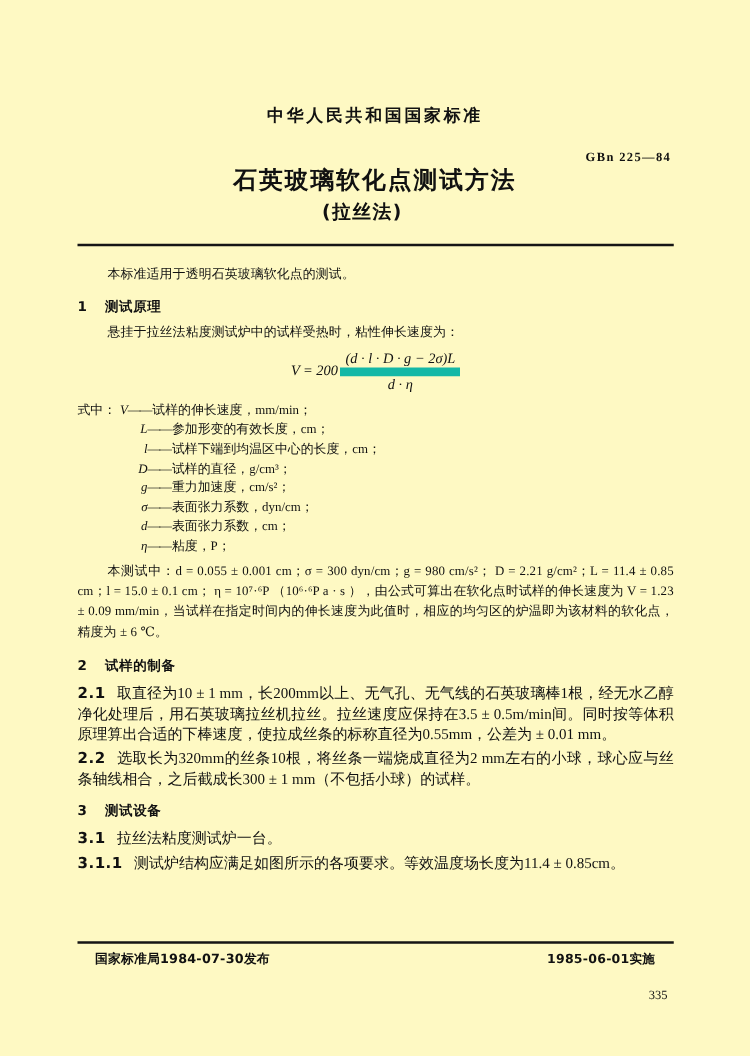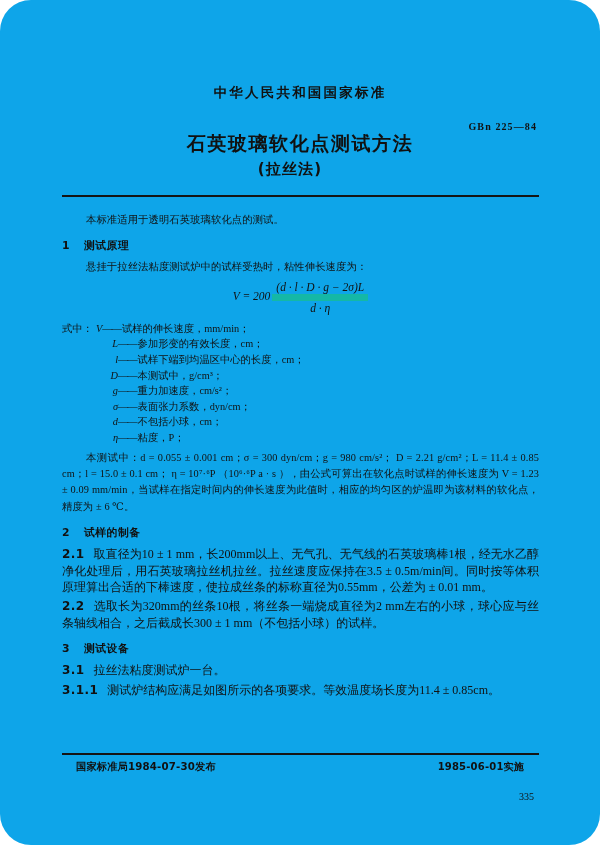--- a/index.html
+++ b/index.html
@@ -11,22 +11,21 @@
     width: 600px;
     height: 845px;
     position: relative;
     font-family: "Liberation Serif", "DejaVu Serif", serif;
     color: #111111;
     overflow: hidden;
   }
   .page {
     position: absolute;
     inset: 0;
-    background: #0ea5e9;
-    border-radius: 31px;
+    background: #fef9c3;
   }
 
   
   .nat-std {
     position: absolute;
     top: 84px;
     left: 0;
     width: 600px;
     text-align: center;
     font-size: 13.5px;
@@ -224,30 +223,30 @@
       <div class="defrow">
         <span class="sym" style="width:34px;text-align:left;font-style:normal;">式中：</span><span class="it">V</span><span class="dash">——</span><span class="txt">试样的伸长速度，mm/min；</span>
       </div>
       <div class="defrow">
         <span class="sym">L</span><span class="dash">——</span><span class="txt">参加形变的有效长度，cm；</span>
       </div>
       <div class="defrow">
         <span class="sym">l</span><span class="dash">——</span><span class="txt">试样下端到均温区中心的长度，cm；</span>
       </div>
       <div class="defrow">
-        <span class="sym">D</span><span class="dash">——</span><span class="txt">本测试中，g/cm³；</span>
+        <span class="sym">D</span><span class="dash">——</span><span class="txt">试样的直径，g/cm³；</span>
       </div>
       <div class="defrow">
         <span class="sym">g</span><span class="dash">——</span><span class="txt">重力加速度，cm/s²；</span>
       </div>
       <div class="defrow">
         <span class="sym">σ</span><span class="dash">——</span><span class="txt">表面张力系数，dyn/cm；</span>
       </div>
       <div class="defrow">
-        <span class="sym">d</span><span class="dash">——</span><span class="txt">不包括小球，cm；</span>
+        <span class="sym">d</span><span class="dash">——</span><span class="txt">表面张力系数，cm；</span>
       </div>
       <div class="defrow">
         <span class="sym">η</span><span class="dash">——</span><span class="txt">粘度，P；</span>
       </div>
     </div>
 
     <p class="p indent">本测试中：d = 0.055 ± 0.001 cm；σ = 300 dyn/cm；g = 980 cm/s²； D = 2.21 g/cm²；L = 11.4 ± 0.85 cm；l = 15.0 ± 0.1 cm； η = 10⁷·⁶P （10⁶·⁶P a · s ），由公式可算出在软化点时试样的伸长速度为 V = 1.23 ± 0.09 mm/min，当试样在指定时间内的伸长速度为此值时，相应的均匀区的炉温即为该材料的软化点，精度为 ± 6 ℃。</p>
 
     <div class="sec-head">
       <span class="num">2</span><span>试样的制备</span>

